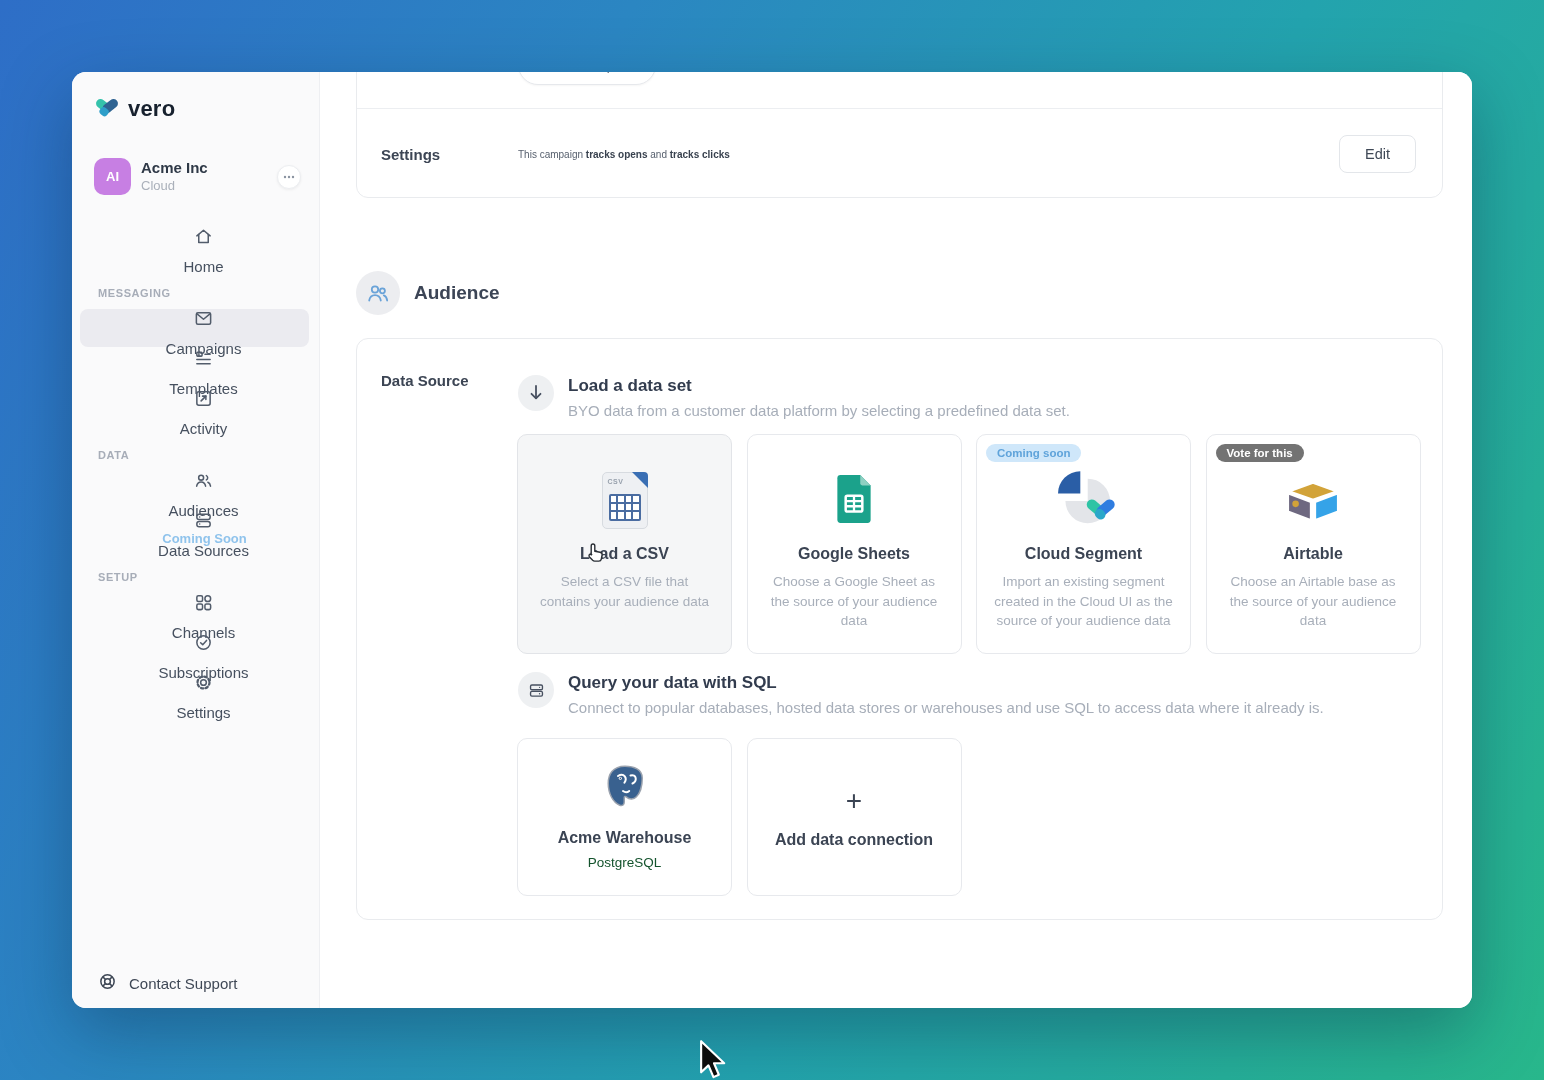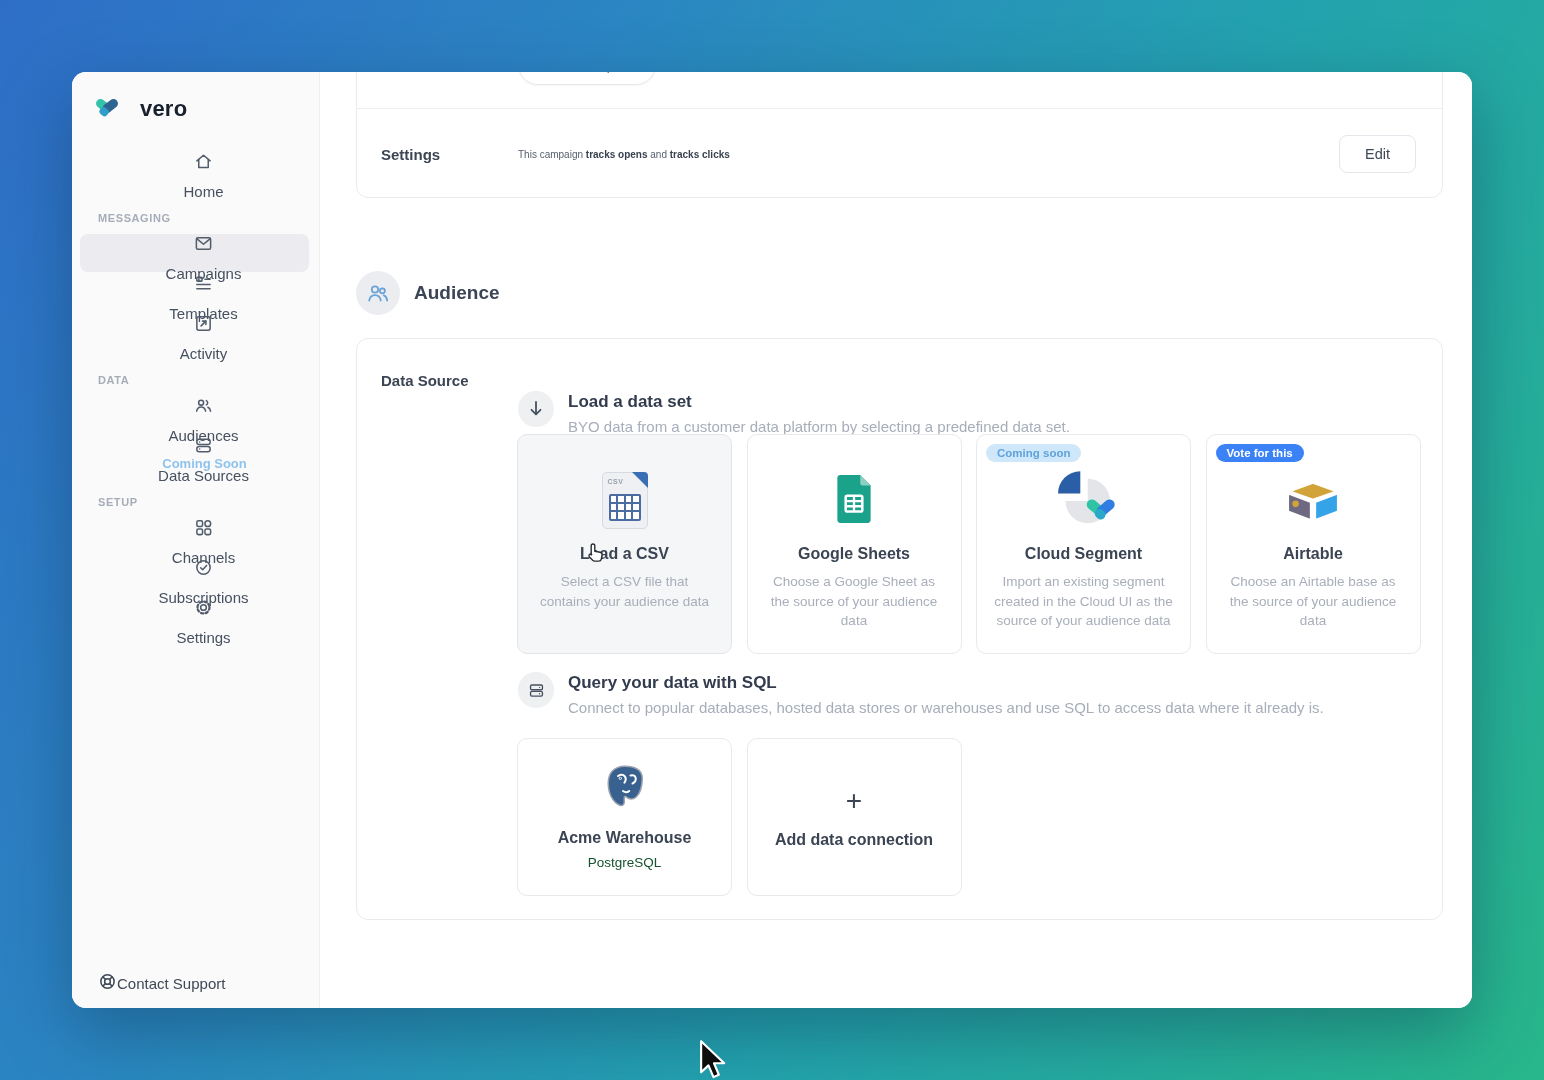--- a/index.html
+++ b/index.html
@@ -12,39 +12,39 @@
   .window {
     position:absolute; left:72px; top:72px; width:1400px; height:936px;
     background:#fff; border-radius:14px; overflow:hidden; display:flex;
     box-shadow:0 24px 70px rgba(8,32,64,.35);
   }
   
   .sidebar {
     width:248px; min-width:248px; background:#fafafb; border-right:1px solid #eeeff2;
     display:flex; flex-direction:column; padding-top:20px; position:relative;
   }
-  .logo-row { padding-left:22px; height:34px; display:flex; align-items:center; gap:20px; }
+  .logo-row { padding-left:22px; height:34px; display:flex; align-items:center; gap:8px; }
   .logo-word { font-size:22px; font-weight:700; color:#17212e; letter-spacing:.2px; }
   .workspace { margin:26px 10px 0 14px; padding:6px 8px; display:flex; align-items:center; gap:10px; border-radius:10px; }
   .ws-avatar { width:37px; height:37px; border-radius:10px; background:#c77fe3; color:#fff; font-size:13px; font-weight:700; display:flex; align-items:center; justify-content:center; }
   .ws-meta { flex:1; line-height:1.25; }
   .ws-name { font-size:15px; font-weight:700; color:#2f3947; }
   .ws-plan { font-size:13px; color:#aab0ba; }
   .ws-menu { width:24px; height:24px; border-radius:50%; background:#fff; border:1px solid #eceef1; box-shadow:0 1px 3px rgba(0,0,0,.06); display:flex; align-items:center; justify-content:center; color:#7d8694; cursor:pointer; }
   .nav { margin-top:24px; }
   .nav-section-label { padding:0 0 8px 26px; margin-top:22px; font-size:11px; font-weight:700; letter-spacing:.6px; color:#a7adb8; }
   .nav-item {
     margin:2px 10px 2px 8px; height:38px; border-radius:8px; display:flex; align-items:center;
     padding-left:18px; gap:12px; color:#46505f; font-size:15px; font-weight:500; cursor:pointer;flex-direction:column;
   }
   .nav-item.active { background:#ebebf0; }
   .nav-item .nicon { width:20px; height:20px; display:flex; align-items:center; justify-content:center; color:#525c6b; }
   .nav-badge { font-size:13px; font-weight:700; color:#8fc3ec; margin-left:2px; }
   .sidebar-spacer { flex:1; }
-  .support-row { margin:0 10px 6px 8px; height:38px; display:flex; align-items:center; padding-left:18px; gap:0; color:#3f4856; font-size:15px; font-weight:500; cursor:pointer; }
+  .support-row { margin:0 10px 6px 8px; height:38px; display:flex; align-items:center; padding-left:18px; gap:12px; color:#3f4856; font-size:15px; font-weight:500; cursor:pointer; }
   .user-row { margin:8px 12px 22px 12px; display:flex; align-items:center; gap:10px; cursor:pointer; }
   .user-avatar { width:37px; height:37px; border-radius:50%; background:#eef2f7; border:1px solid #e3e9f0; color:#a9cbe7; font-size:12px; font-weight:700; display:flex; align-items:center; justify-content:center; }
   .user-meta { flex:1; line-height:1.3; }
   .user-name { font-size:15px; font-weight:600; color:#333e4d; }
   .user-email { font-size:12.5px; color:#b3b9c2; }
   .user-caret { color:#5c6574; }
   
   .content { position:relative; flex:1; background:#fff; overflow:hidden; }
   .top-card { position:absolute; left:36px; top:-102px; width:1087px; height:228px; border:1px solid #e9ebee; border-radius:12px; background:#fff; }
   .show-templates { position:absolute; left:161px; top:74px; width:138px; height:40px; border-radius:20px; border:1px solid #e6e8ec; background:#fff; font-size:13px; color:#5a6370; font-family:inherit; cursor:pointer; box-shadow:0 1px 2px rgba(0,0,0,.04); }
@@ -53,39 +53,39 @@
   .settings-label { width:137px; font-size:15px; font-weight:700; color:#3c4554; }
   .settings-text { flex:1; font-size:10px; color:#57606e; }
   .settings-text b { color:#39424f; font-weight:700; }
   .edit-btn { padding:10px 25px; border-radius:8px; border:1px solid #e3e6ea; background:#fff; font-size:14.5px; color:#3f4856; font-family:inherit; cursor:pointer; }
   .audience-header { position:absolute; left:36px; top:199px; display:flex; align-items:center; gap:14px; }
   .audience-circle { width:44px; height:44px; border-radius:50%; background:#ecedf0; display:flex; align-items:center; justify-content:center; }
   .audience-title { font-size:19px; font-weight:600; color:#3c4556; }
   .ds-card { position:absolute; left:36px; top:266px; width:1087px; height:582px; border:1px solid #e9ebee; border-radius:12px; background:#fff; }
   .ds-label { position:absolute; left:24px; top:33px; font-size:15px; font-weight:700; color:#3c4554; }
   .sec-header { position:absolute; left:161px; display:flex; gap:14px; }
-  .sec-header.load { top:36px;margin-top:16px; }
+  .sec-header.load { top:36px; }
   .sec-header.sql { top:333px; }
   .sec-circle { width:36px; height:36px; min-width:36px; border-radius:50%; background:#eef0f2; display:flex; align-items:center; justify-content:center; color:#475060; }
   .sec-title { font-size:17px; font-weight:700; color:#323c4e; padding-top:1px; }
   .sec-desc { font-size:15px; color:#a7aeb9; margin-top:6px; }
   .cards-row { position:absolute; left:160px; display:flex; gap:14.5px; }
   .cards-row.r1 { top:95px; }
   .cards-row.r2 { top:399px; }
   .src-card { position:relative; width:215px; height:220px; border:1px solid #e7e9ed; border-radius:10px; background:#fff; text-align:center; cursor:pointer; }
   .src-card.hovered { background:#f5f6f7; border-color:#e2e4e8; }
   .src-card.short { height:158px; }
   .card-icon { margin-top:34px; height:62px; display:flex; align-items:center; justify-content:center; }
   .src-card.short .card-icon { margin-top:20px; height:56px; }
   .card-title { margin-top:14px; font-size:16px; font-weight:700; color:#3b4453; }
   .card-desc { margin-top:9px; padding:0 16px; font-size:13.5px; line-height:1.45; color:#a8afba; }
   .card-sub { margin-top:8px; font-size:13.5px; color:#14532d; }
   .badge { position:absolute; top:9px; left:9px; padding:3px 11px; border-radius:11px; font-size:11.5px; font-weight:700; }
   .badge.soon { background:#cfe7fa; color:#5fa3da; }
-  .badge.vote { background:#3b82f6; color:#fff; }
+  .badge.vote { background:#737373; color:#fff; }
   .plus-glyph { margin-top:48px; font-size:28px; font-weight:400; color:#3b4453; line-height:1; }
   .add-title { margin-top:16px; font-size:16px; font-weight:700; color:#3b4453; }
   
   .csv-icon { position:relative; width:46px; height:57px; background:#eef0f3; border:1px solid #d7dbe0; border-radius:5px; }
   .csv-fold { position:absolute; top:-1px; right:-1px; width:0; height:0; border-top:16px solid #3a6fb4; border-left:16px solid transparent; border-top-right-radius:4px; }
   .csv-label { position:absolute; top:5px; left:5px; font-size:7px; font-weight:700; letter-spacing:.5px; color:#97a0ac; }
   .csv-grid { position:absolute; left:6px; right:6px; bottom:7px; height:27px; background:#4a6ca1; border-radius:2px; padding:2px; display:grid; grid-template-columns:repeat(4,1fr); grid-template-rows:repeat(3,1fr); gap:2px; }
   .csv-grid span { background:#fff; }
   
   .cursor-arrow { position:absolute; left:699px; top:1039px; z-index:50; }
@@ -99,20 +99,34 @@
   <aside class="sidebar">
     <div class="logo-row">
       <svg width="26" height="24" viewBox="0 0 26 24">
         <rect x="1" y="4" width="17" height="9" rx="4.5" fill="#35c2ab" transform="rotate(38 9 9)"></rect>
         <rect x="8" y="4" width="17" height="9" rx="4.5" fill="#2f6392" transform="rotate(-38 17 9)"></rect>
         <rect x="6" y="10.5" width="9" height="8" rx="3.5" fill="#2e9ec9" transform="rotate(38 10 14)"></rect>
       </svg>
       <span class="logo-word">vero</span>
     </div>
 
+    <div class="workspace">
+      <div class="ws-avatar">AI</div>
+      <div class="ws-meta">
+        <div class="ws-name">Acme Inc</div>
+        <div class="ws-plan">Cloud</div>
+      </div>
+      <div class="ws-menu">
+        <svg width="12" height="4" viewBox="0 0 12 4">
+            <circle cx="2" cy="2" r="1.2" fill="#8a93a0"></circle>
+            <circle cx="6" cy="2" r="1.2" fill="#8a93a0"></circle>
+            <circle cx="10" cy="2" r="1.2" fill="#8a93a0"></circle>
+          </svg>
+      </div>
+    </div>
 
     <nav class="nav">
       <div class="nav-item">
         <span class="nicon">
           <svg width="19" height="19" viewBox="0 0 20 20" fill="none" stroke="currentColor" stroke-width="1.6" stroke-linecap="round" stroke-linejoin="round">
               <path d="M3 9.3 10 3.4 17 9.3"></path>
               <path d="M5 8v8.2h10V8"></path>
             </svg>
         </span>
         <span>Home</span>

